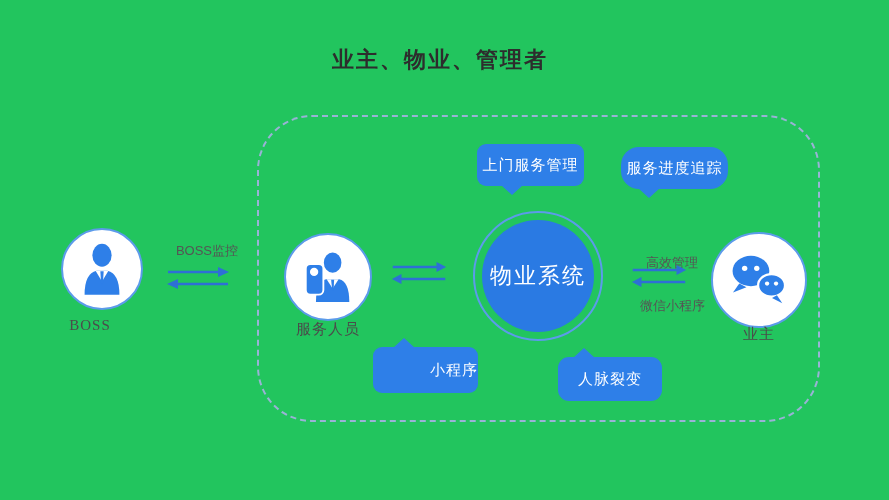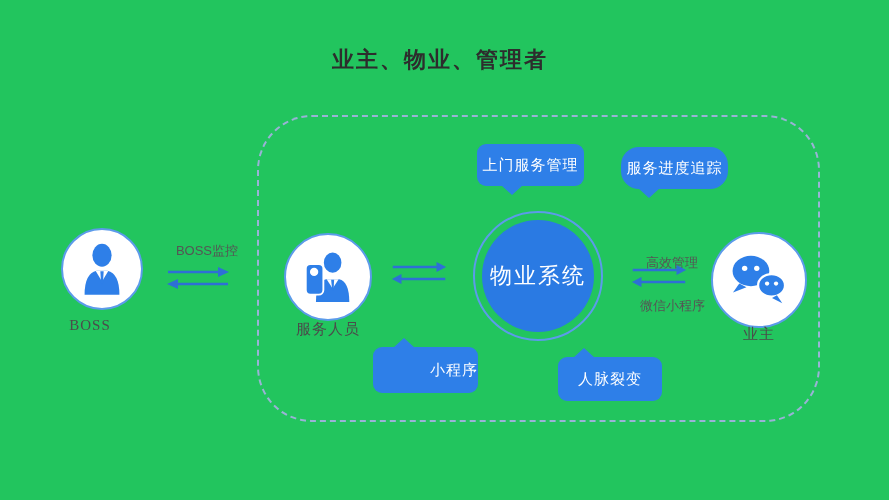--- a/index.html
+++ b/index.html
@@ -79,21 +79,21 @@
     position:absolute;
     background:var(--primary-blue);
     border-radius:9px;
     color:var(--bubble-text);
     font-size:15px;letter-spacing:1px;
     display:flex;align-items:center;justify-content:center;
   }
   .bubble-door{left:477px;top:144px;width:107px;height:42px;}
   .bubble-progress{left:621px;top:147px;width:107px;height:42px;border-radius:18px;}
   .bubble-mini{left:373px;top:347px;width:105px;height:46px;justify-content:flex-end;padding-left:13px;}
-  .bubble-fission{left:558px;top:357px;width:104px;height:44px;}
+  .bubble-fission{left:558px;top:357px;width:104px;height:44px;border-radius:11px;}
   .tail{position:absolute;width:0;height:0;
     border-left:11px solid transparent;border-right:11px solid transparent;}
   .tail-down{bottom:-9px;border-top:10px solid var(--primary-blue);}
   .tail-up{top:-9px;border-bottom:10px solid var(--primary-blue);}
   .tail-door{left:24px;}
   .tail-progress{left:17px;}
   .tail-mini{left:20px;}
   .tail-fission{left:15px;}
 </style>
 </head>

